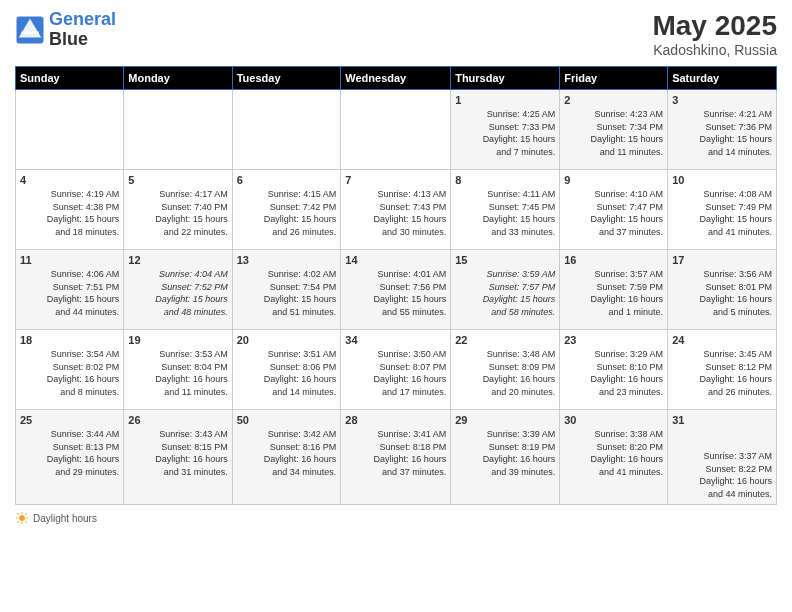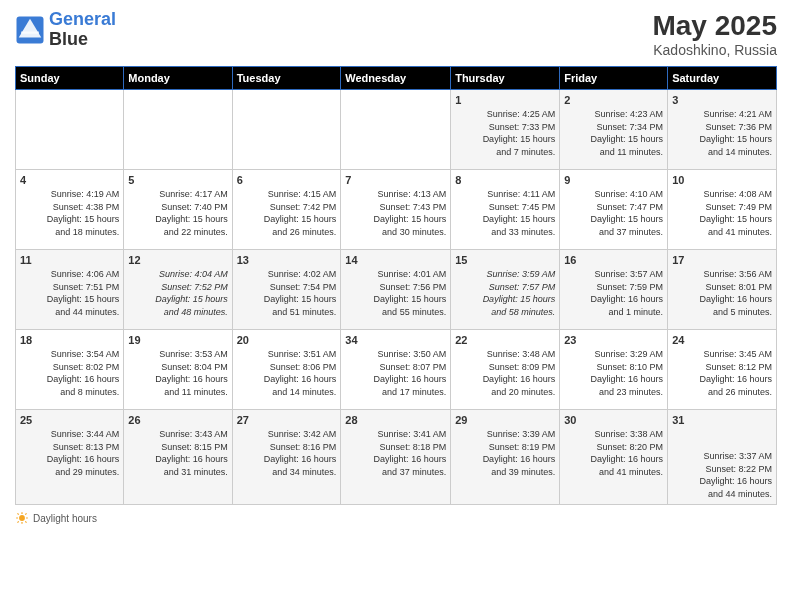--- a/index.html
+++ b/index.html
@@ -329,21 +329,21 @@
 and 29 minutes.</div>
           </td>
           <td>
             <div class="day-num">26</div>
             <div class="day-info" style="white-space: pre-line;">Sunrise: 3:43 AM
 Sunset: 8:15 PM
 Daylight: 16 hours
 and 31 minutes.</div>
           </td>
           <td>
-            <div class="day-num">27</div>
+            <div class="day-num">50</div>
             <div class="day-info" style="white-space: pre-line;">Sunrise: 3:42 AM
 Sunset: 8:16 PM
 Daylight: 16 hours
 and 34 minutes.</div>
           </td>
           <td>
             <div class="day-num">28</div>
             <div class="day-info" style="white-space: pre-line;">Sunrise: 3:41 AM
 Sunset: 8:18 PM
 Daylight: 16 hours

